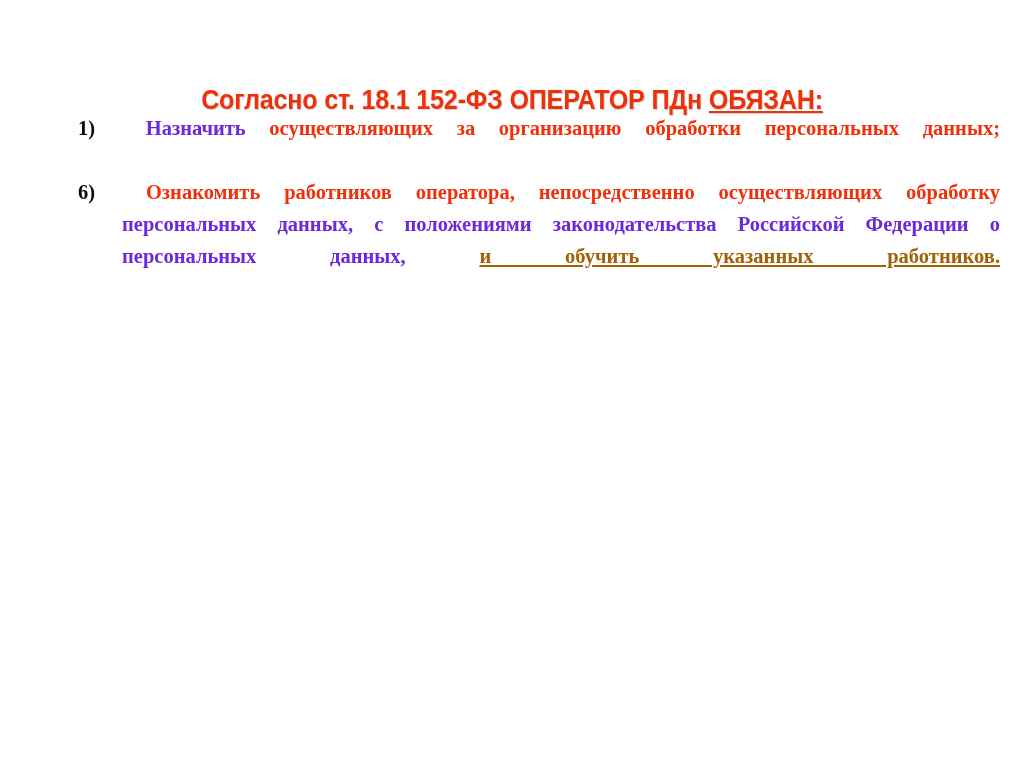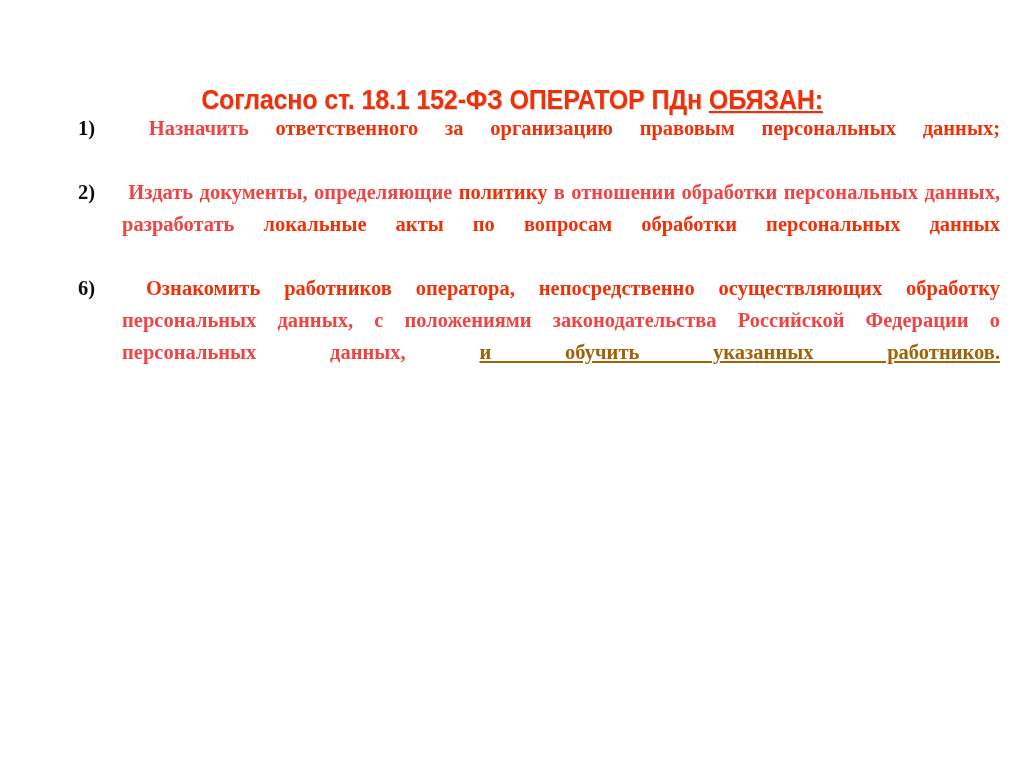--- a/index.html
+++ b/index.html
@@ -70,21 +70,21 @@
   .item::after { content: ""; display: inline-block; width: 100%; }
 
   .num {
     display: inline-block;
     width: 44px;
     text-indent: 0;
     color: #0d0d0d;
   }
 
   .red { color: #F03008; }
-  .blk { color: #ef4444; font-family: Liberation Serif, serif; }
+  .blk { color: #6d28d9; font-family: Liberation Serif, serif; }
   .red-u {
     color: #a16207;
     text-decoration: underline;
     text-decoration-thickness: 2px;
     text-underline-offset: 2px;
   }
 
   
   .i1 { width: 878px; }
   .i2 { width: 878px; }
@@ -98,26 +98,23 @@
 
 <div class="slide">
 
   <h1 class="slide-title">
     <span>Согласно ст. 18.1 152-ФЗ  ОПЕРАТОР ПДн </span><span class="u">ОБЯЗАН:</span>
   </h1>
 
   <div class="body-list">
 
     <p class="item i1">
-      <span class="num">1)</span><span class="blk"> Назначить </span><span class="red">ответственного за организацию правовым персональных данных;</span>
+      <span class="num">1)</span><span class="blk"> Назначить </span><span class="red">осуществляющих за организацию обработки персональных данных;</span>
     </p>
 
-    <p class="item i2">
-      <span class="num">2)</span><span class="blk"> Издать документы, определяющие </span><span class="red">политику</span><span class="blk"> в отношении обработки персональных данных, разработать </span><span class="red">локальные акты по вопросам обработки персональных данных</span>
-    </p>
 
 
 
 
     <p class="item i6">
       <span class="num">6)</span><span class="blk"> </span><span class="red">Ознакомить работников оператора, непосредственно осуществляющих обработку</span><span class="blk"> персональных данных, с положениями законодательства Российской Федерации о персональных данных, </span><span class="red-u">и обучить указанных работников.</span>
     </p>
 
   </div>
 </div>

